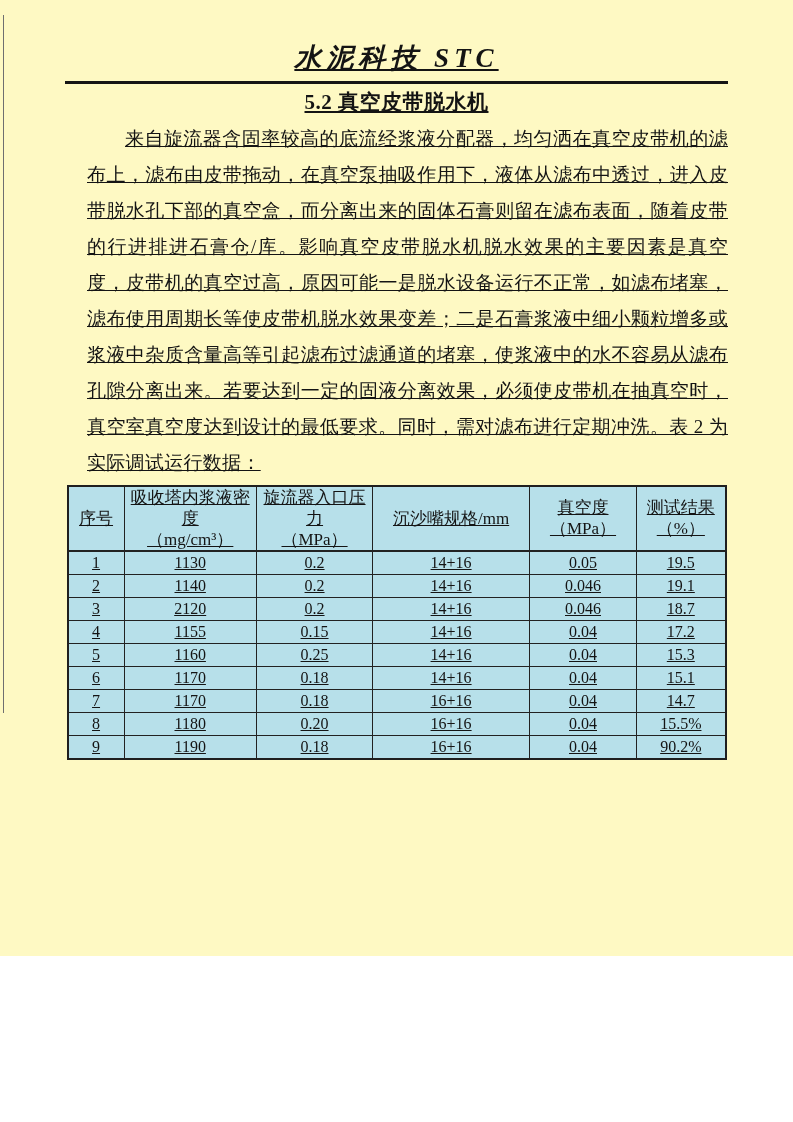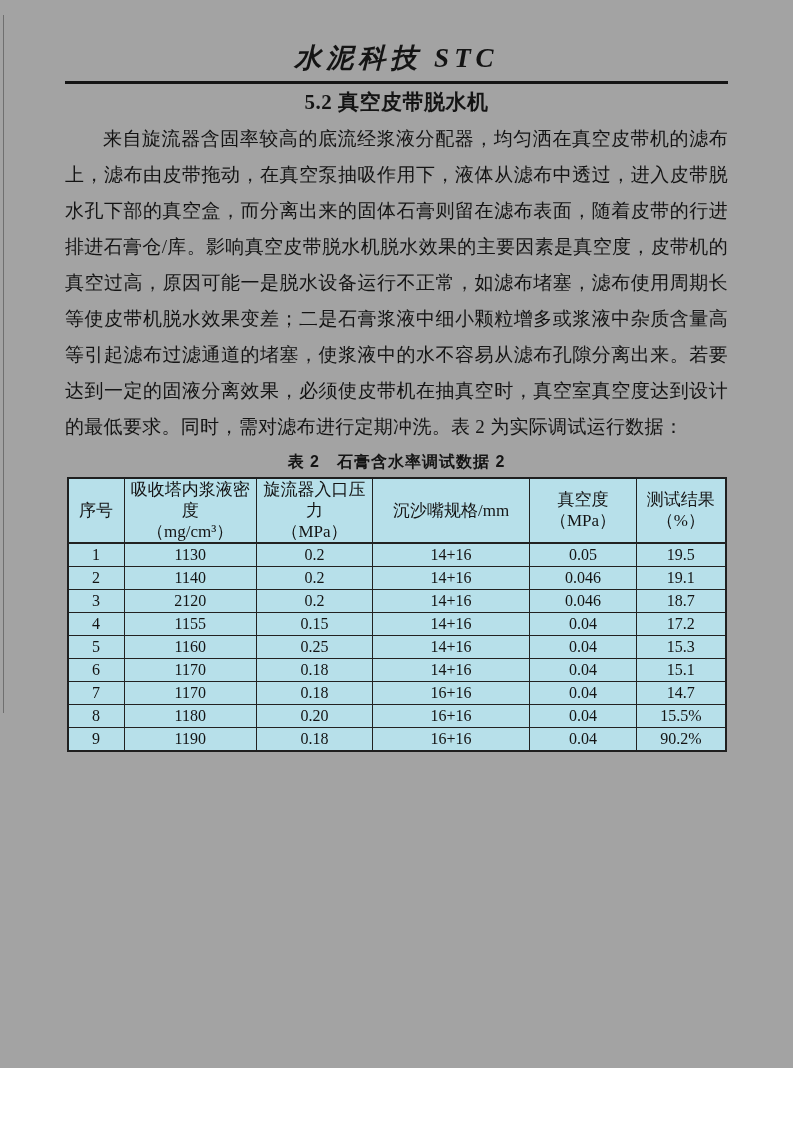--- a/index.html
+++ b/index.html
@@ -1,22 +1,23 @@
 <!DOCTYPE html>
 <html><head>
 <meta charset="utf-8">
 <style>
   html,body{margin:0;padding:0;background:#ffffff;}
   .page{
     position:relative;
-    width:793px;height:1068px;
-    background:#a3a3a3;
+    width:793px;height:956px;
+    background:#fef9c3;
     color:#141414;
     font-family:"Liberation Serif",serif;
     overflow:hidden;
+    text-decoration:underline;
   }
   .scan-line{
     position:absolute;left:3px;top:15px;width:1px;height:698px;
     background:#6f6f6f;
   }
   .content{padding:0 65px;}
   .journal-title{
     margin-top:42px;
     text-align:center;
     font-family:"Liberation Serif",serif;
@@ -32,21 +33,21 @@
     background:#151515;
   }
   .body-text{
     margin:0;
     font-size:19px;
     line-height:36px;
     text-align:justify;
     letter-spacing:0.3px;
   }
   .p1{margin-top:7px;}
-  .p2{margin-top:4px;text-indent:2em;}
+  .p2{margin-top:4px;text-indent:2em;margin-left:22px;}
   .section-heading{
     margin:3px 0 0 0;
     font-size:21px;
     font-weight:bold;
     line-height:30px;
     letter-spacing:0.5px;
     text-align:center;
   }
   .table-caption{
     margin-top:6px;
@@ -115,21 +116,20 @@
 
     <div class="journal-title">水泥科技 STC</div>
 
     <div class="header-rule"></div>
 
 
     <h2 class="section-heading">5.2 真空皮带脱水机</h2>
 
     <p class="body-text p2">来自旋流器含固率较高的底流经浆液分配器，均匀洒在真空皮带机的滤布上，滤布由皮带拖动，在真空泵抽吸作用下，液体从滤布中透过，进入皮带脱水孔下部的真空盒，而分离出来的固体石膏则留在滤布表面，随着皮带的行进排进石膏仓/库。影响真空皮带脱水机脱水效果的主要因素是真空度，皮带机的真空过高，原因可能一是脱水设备运行不正常，如滤布堵塞，滤布使用周期长等使皮带机脱水效果变差；二是石膏浆液中细小颗粒增多或浆液中杂质含量高等引起滤布过滤通道的堵塞，使浆液中的水不容易从滤布孔隙分离出来。若要达到一定的固液分离效果，必须使皮带机在抽真空时，真空室真空度达到设计的最低要求。同时，需对滤布进行定期冲洗。表 2 为实际调试运行数据：</p>
 
-    <div class="table-caption">表 2　石膏含水率调试数据 2</div>
 
     <table class="data-table">
       <colgroup id="table-colgroup">
           <col style="width: 8.6%;">
           <col style="width: 20.1%;">
           <col style="width: 17.7%;">
           <col style="width: 23.8%;">
           <col style="width: 16.3%;">
           <col style="width: 13.5%;">
         </colgroup>

